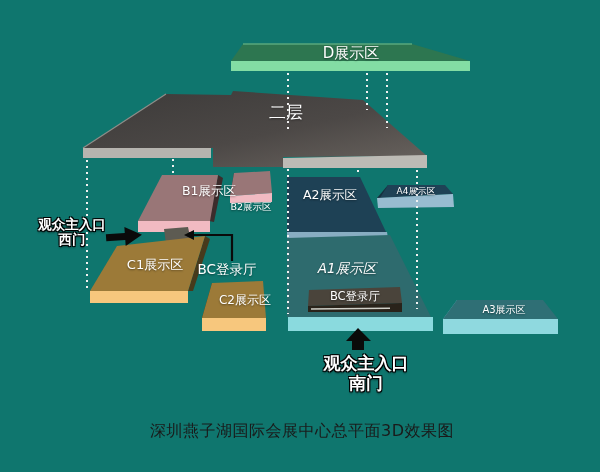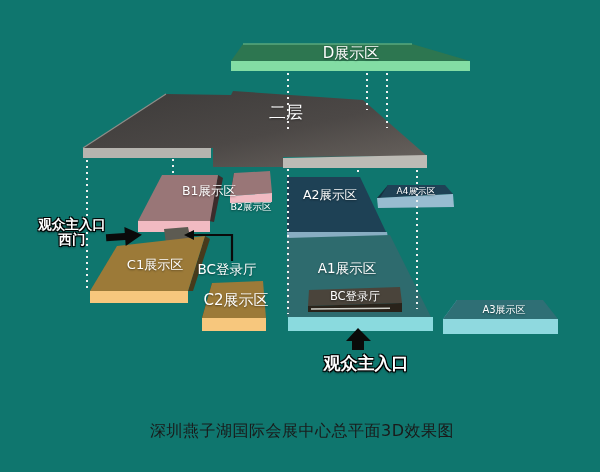--- a/index.html
+++ b/index.html
@@ -20,22 +20,22 @@
     line-height:1;
   }
   .lbl-d          {left:351px;top:53px; font-size:15px;}
   .lbl-floor2     {left:252px;top:112px;font-size:17px;margin-left:34px;}
   .lbl-b1         {left:191px;top:191px;font-size:12.5px;padding-left:36px;}
   .lbl-b2         {left:251px;top:182px;font-size:9.5px;margin-top:25px;}
   .lbl-a2         {left:330px;top:195px;font-size:12.5px;}
   .lbl-a4         {left:416px;top:191px;font-size:9px;}
   .lbl-c1         {left:155px;top:264px;font-size:13px;text-align:right;}
   .lbl-bc-hall    {left:227px;top:270px;font-size:13.5px;}
-  .lbl-c2         {left:236px;top:300px;font-size:15px;}
-  .lbl-a1         {left:347px;top:269px;font-size:13.5px;}
+  .lbl-c2         {left:245px;top:300px;font-size:12px;}
+  .lbl-a1         {left:347px;top:269px;font-size:13.5px;font-style:italic;}
   .lbl-a-hall     {left:355px;top:297px;font-size:11.5px;}
   .lbl-a3         {left:504px;top:310px;font-size:10px;}
   .entrance{
     position:absolute;
     transform:translate(-50%,0);
     color:#ffffff;
     font-weight:bold;
     text-align:center;
     white-space:nowrap;
     text-shadow:-1px -1px 0 #000,1px -1px 0 #000,-1px 1px 0 #000,1px 1px 0 #000,0 2px 2px rgba(0,0,0,.6);
@@ -142,17 +142,18 @@
   <div class="lbl lbl-a1">A1展示区</div>
   <div class="lbl lbl-a-hall">BC登录厅</div>
   <div class="lbl lbl-a3">A3展示区</div>
 
   <div class="entrance entrance-west">
     <div>观众主入口</div>
     <div>西门</div>
   </div>
   <div class="entrance entrance-south">
     <div>观众主入口</div>
+    <div>南门</div>
   </div>
 
   <div class="caption">深圳燕子湖国际会展中心总平面3D效果图</div>
 
 </div>
 
 </body></html>

